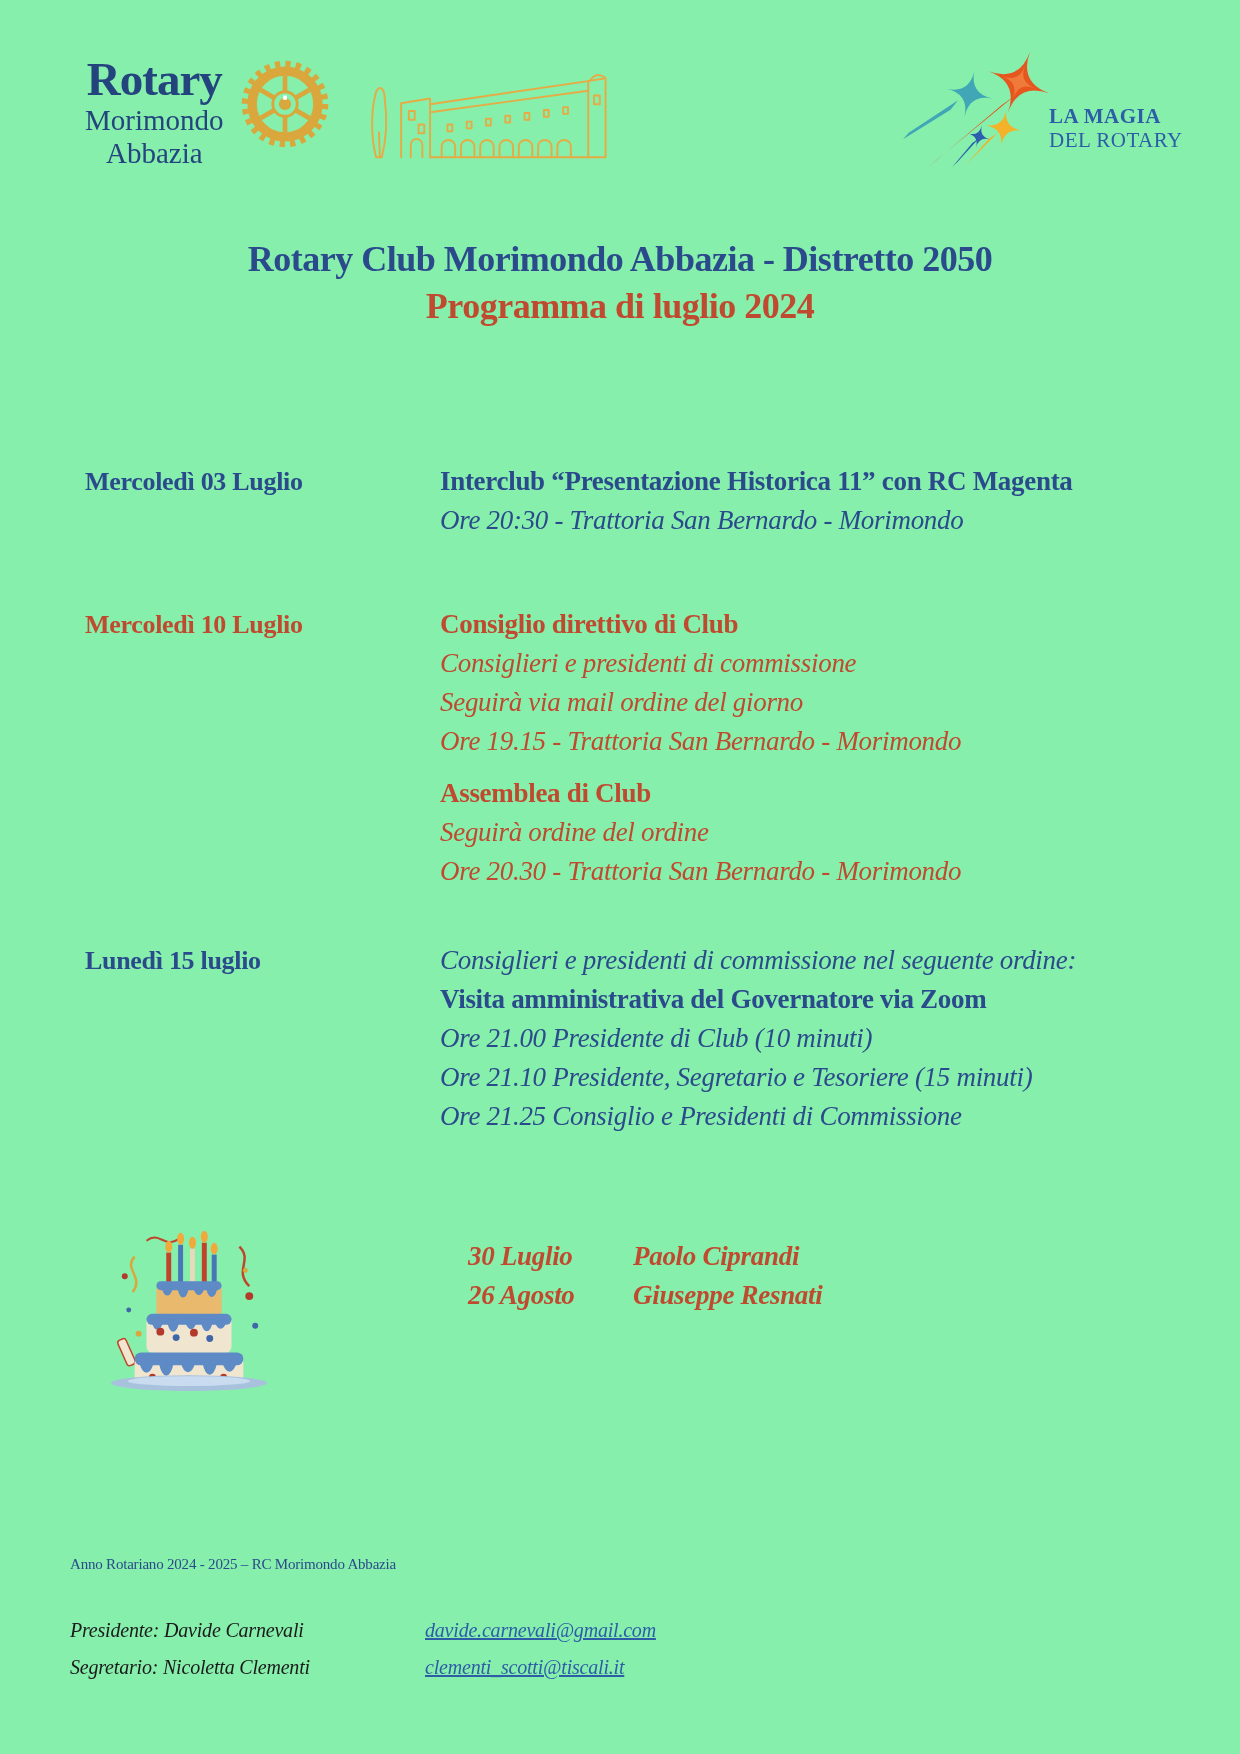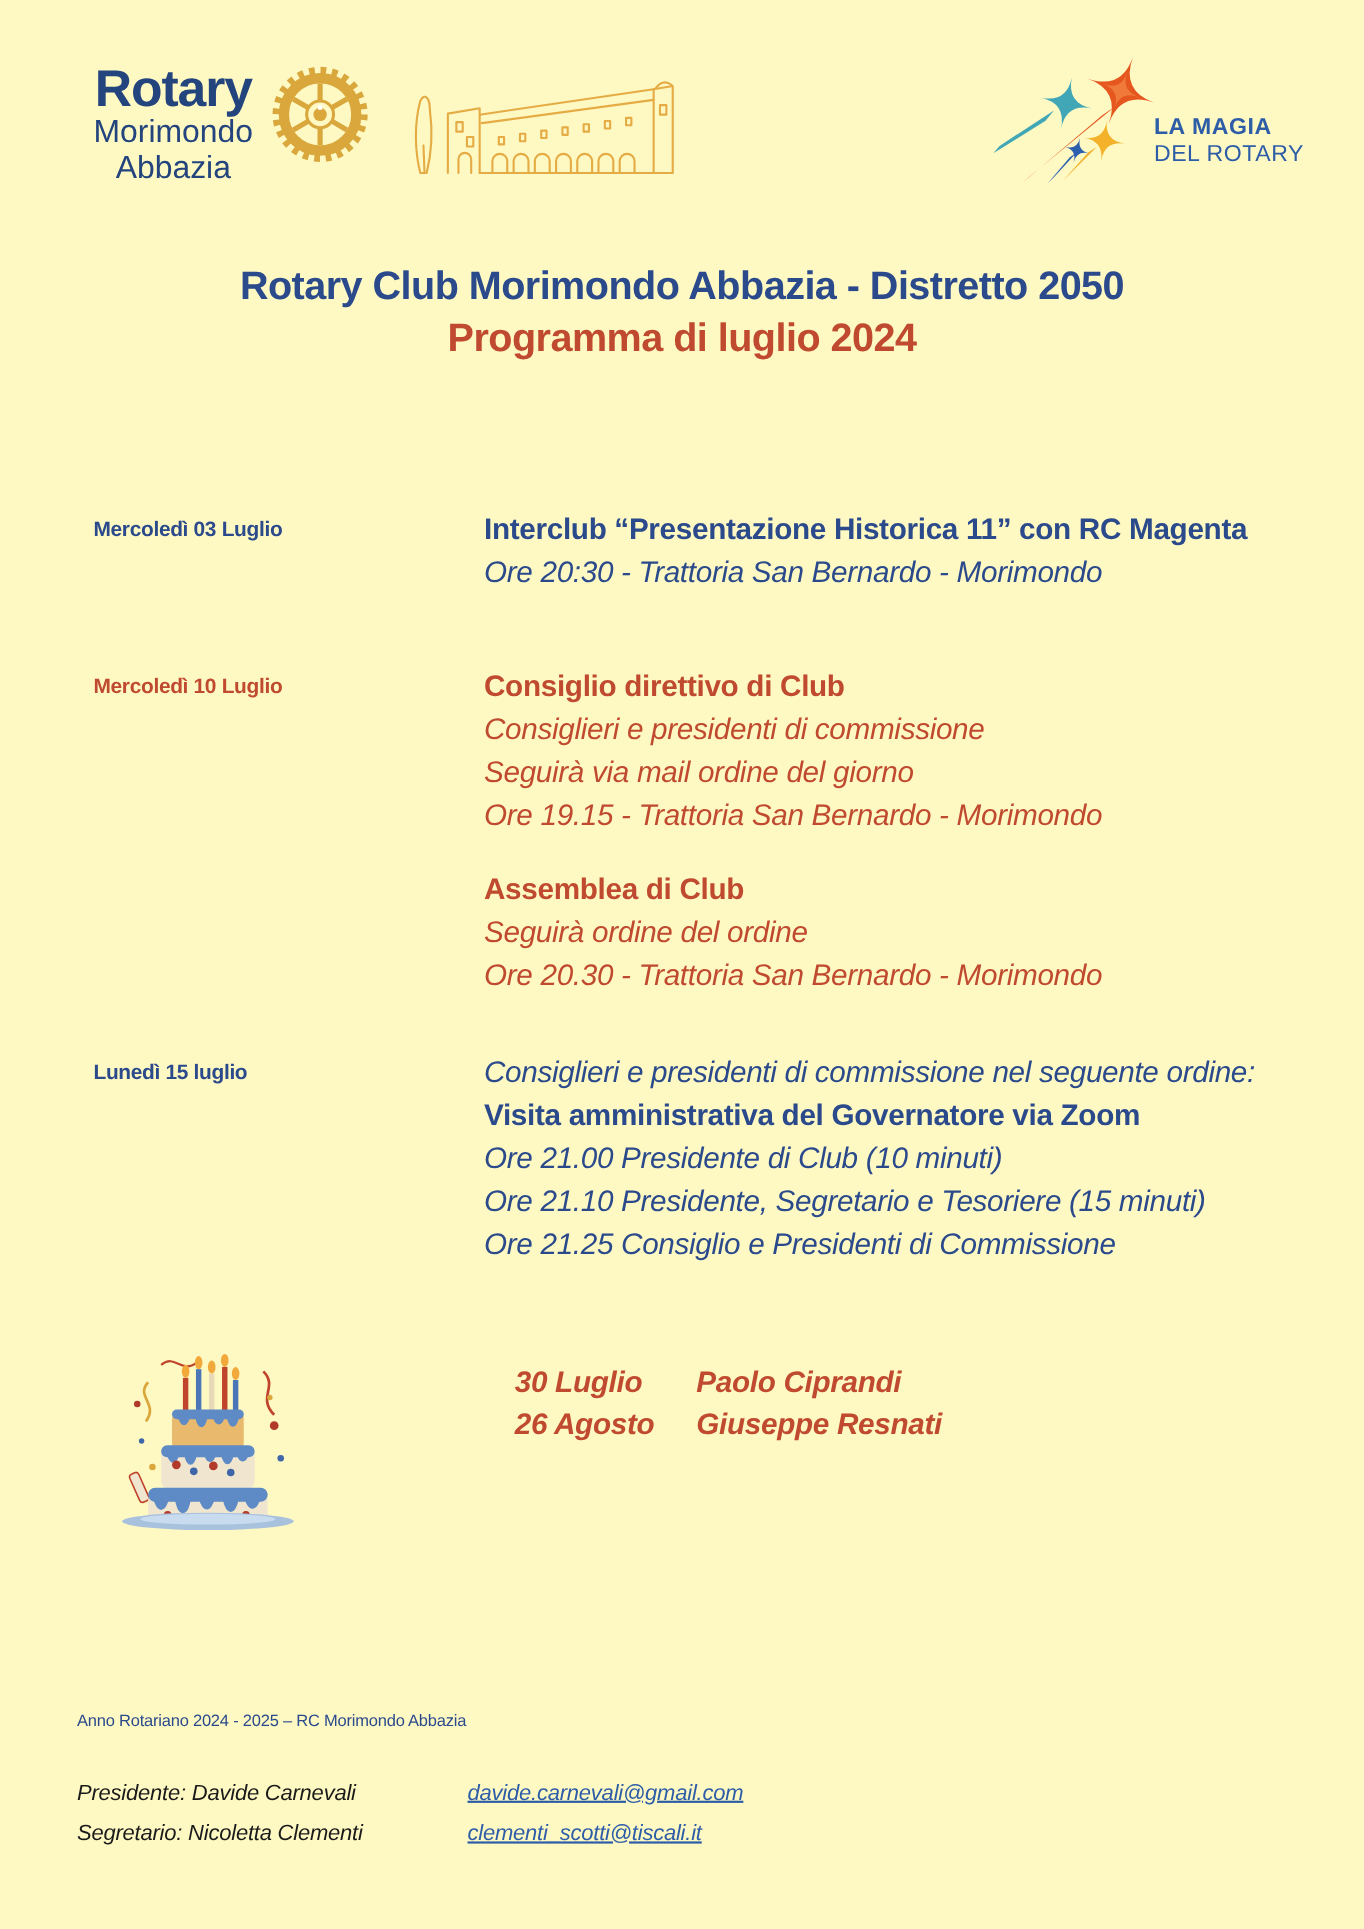--- a/index.html
+++ b/index.html
@@ -4,21 +4,21 @@
 <style>
   :root{
     --blue:#2B4A8C;
     --red:#C04A2F;
     --gold:#D9A73C;
     --abbey:#E5AC45;
     --link:#2E5DA8;
   }
   *{margin:0;padding:0;box-sizing:border-box;}
   body{background:#ffffff;font-family:"Liberation Sans","DejaVu Sans",sans-serif;}
-  .page{position:relative;width:1240px;height:1754px;background:#fef9c3;overflow:hidden;}
+  .page{position:relative;width:1240px;height:1754px;background:#86efac;overflow:hidden;font-family:Liberation Serif, serif;}
 
   
   .header-left{position:absolute;left:85px;top:55px;display:flex;align-items:flex-start;}
   .rotary-text{text-align:center;line-height:1;}
   .rotary-brand{font-size:47px;font-weight:bold;color:#24447E;letter-spacing:-1px;line-height:1.05;}
   .rotary-sub{font-size:29px;color:#24447E;line-height:1.12;}
   .wheel{margin-left:14px;margin-top:2px;}
   .abbey{margin-left:28px;margin-top:2px;}
 
   .header-right{position:absolute;left:903px;top:44px;width:300px;height:132px;}
@@ -30,23 +30,23 @@
   
   .title-block{position:absolute;left:0;right:0;top:236px;text-align:center;}
   .title-block h1{font-size:36px;font-weight:bold;color:var(--blue);line-height:47px;letter-spacing:-0.5px;}
   .title-block h2{font-size:36px;font-weight:bold;color:var(--red);line-height:47px;letter-spacing:-0.5px;}
 
   
   .events{position:absolute;left:85px;top:462px;width:1080px;}
   .event{display:flex;align-items:flex-start;}
   .event + .event{margin-top:65px;}
   .event.ev3{margin-top:50px;}
-  .event-date{width:355px;flex-shrink:0;font-size:19px;font-weight:bold;line-height:39px;letter-spacing:-0.3px;}
+  .event-date{width:355px;flex-shrink:0;font-size:26px;font-weight:bold;line-height:39px;letter-spacing:-0.3px;}
   .event-content{flex:1;}
-  .block + .block{margin-top:28px;}
+  .block + .block{margin-top:13px;}
   .line{font-size:27px;line-height:39px;letter-spacing:-0.3px;}
   .line.bold{font-weight:bold;}
   .line.italic{font-style:italic;}
   .blue{color:var(--blue);}
   .red{color:var(--red);}
 
   
   .birthday-section{position:absolute;left:105px;top:1215px;display:flex;align-items:flex-start;}
   .birthday-list{margin-left:195px;margin-top:22px;}
   .birthday-row{display:flex;font-size:27px;line-height:39px;font-style:italic;font-weight:bold;color:var(--red);letter-spacing:-0.3px;}

